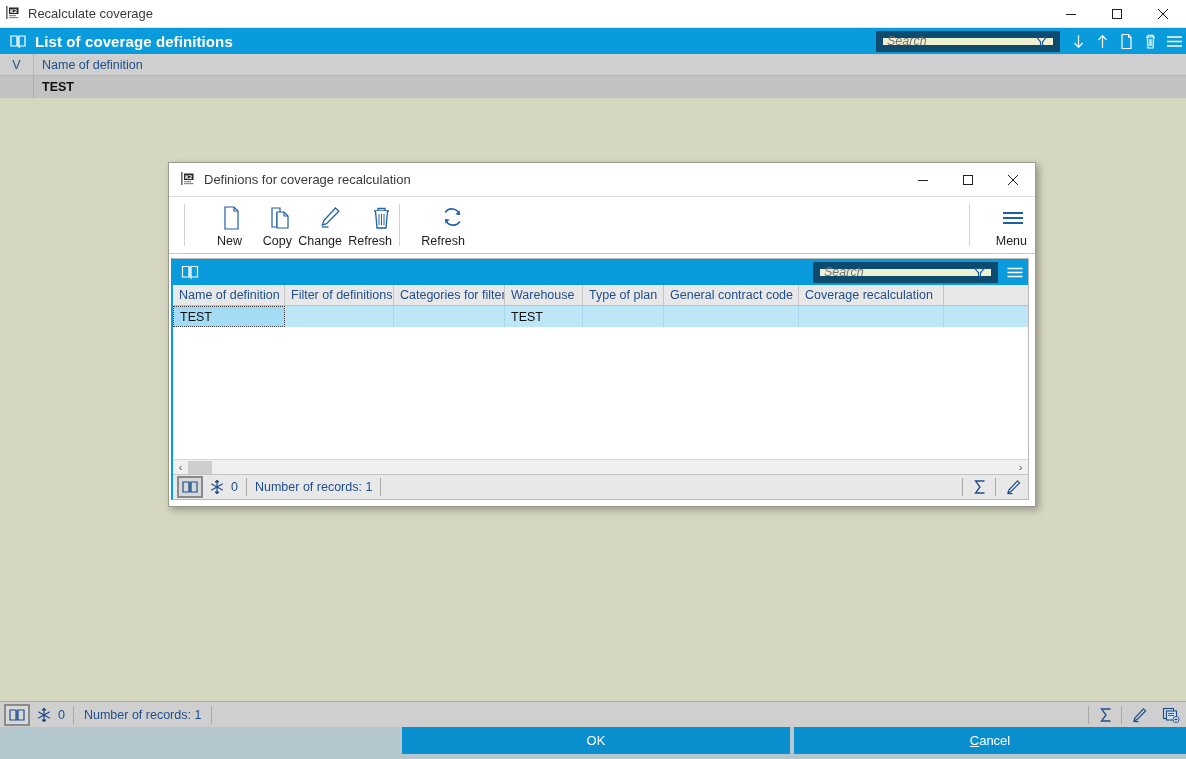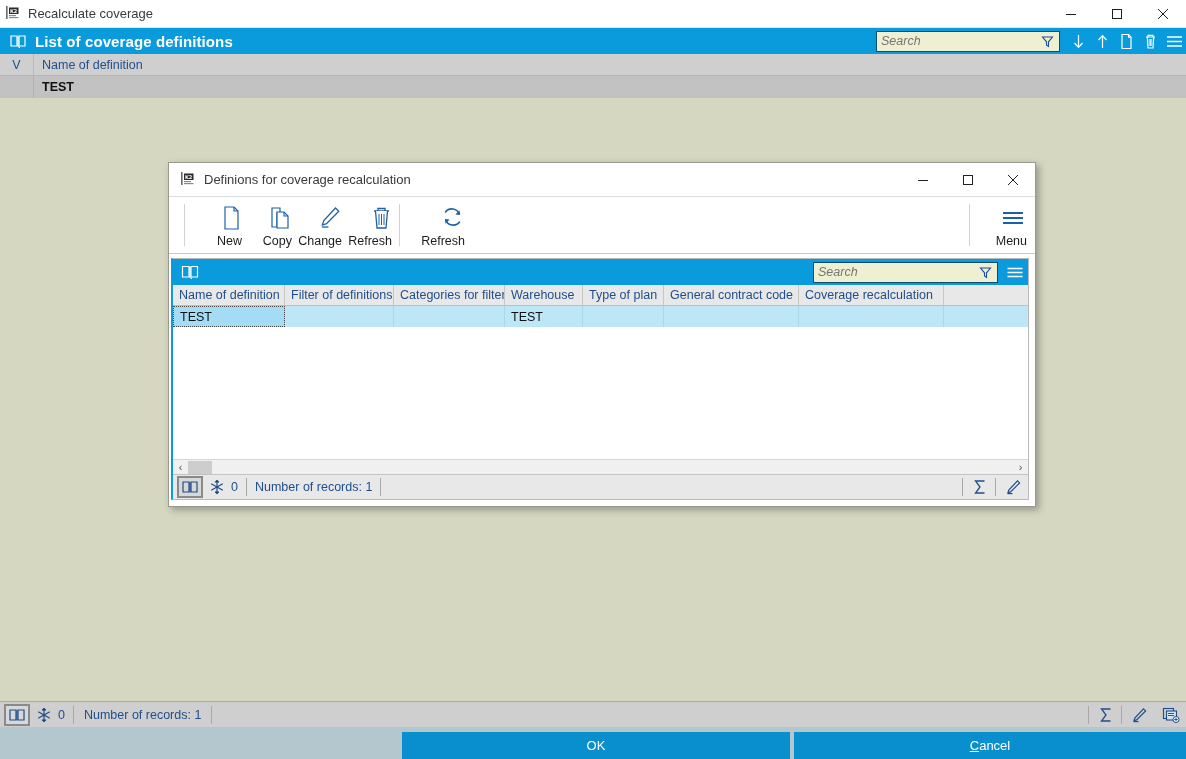--- a/index.html
+++ b/index.html
@@ -48,21 +48,21 @@
     color: #ffffff; flex: none;
     padding-left: 10px;
   }
   .blue-band .band-icon { margin-right: 8px; display:flex; align-items:center; }
   .blue-band .band-title { font-weight: bold; font-size: 15px; letter-spacing: .1px; }
   .blue-band .band-tools {
     margin-left: auto; display: flex; align-items: center; height: 26px;
   }
   .search-wrap {
     display: flex; align-items: center;
-    background: #efefd2; border: 1px solid #0c4a6e;
+    background: #efefd2; border: 7px solid #0c4a6e;
     height: 21px; width: 184px; margin-right: 6px; gap: 47px;
   }
   .search-wrap input {
     border: none; outline: none; background: transparent;
     font-family: "Liberation Sans", sans-serif;
     font-size: 12.5px; font-style: italic; color: #5d5d5d;
     padding: 0 4px; width: 100%; height: 19px;
   }
   .search-wrap .funnel { padding: 0 5px 0 2px; display:flex; align-items:center; }
   .band-tools .tool-btn {
@@ -106,21 +106,21 @@
   .status-snow { display:flex; align-items:center; padding: 0 2px 0 6px; }
   .status-num { color: #1f4e8c; font-size: 12.5px; padding: 0 8px 0 4px; }
   .status-sep { width: 1px; height: 18px; background: #a9a9a9; }
   .status-text { color: #1f4e8c; font-size: 12.5px; padding: 0 10px; }
   .status-right { margin-left: auto; display: flex; align-items: center; }
   .status-right .status-icon-btn { margin-right: 2px; }
 
   
   .footer-bar {
     height: 32px; background: #b4c6ce;
-    display: flex; align-items: flex-end; flex: none;
+    display: flex; align-items: flex-start; flex: none;
     padding: 0 0 0 0;
   }
   .footer-spacer { width: 400px; height: 32px; }
   .btn-primary {
     background: #0a8fce; color: #ffffff;
     height: 27px; display: flex; align-items: center; justify-content: center;
     font-size: 13px; border: none;
     font-family: "Liberation Sans", sans-serif;
   }
   .btn-primary.ok { width: 388px; margin-left: 2px; }

